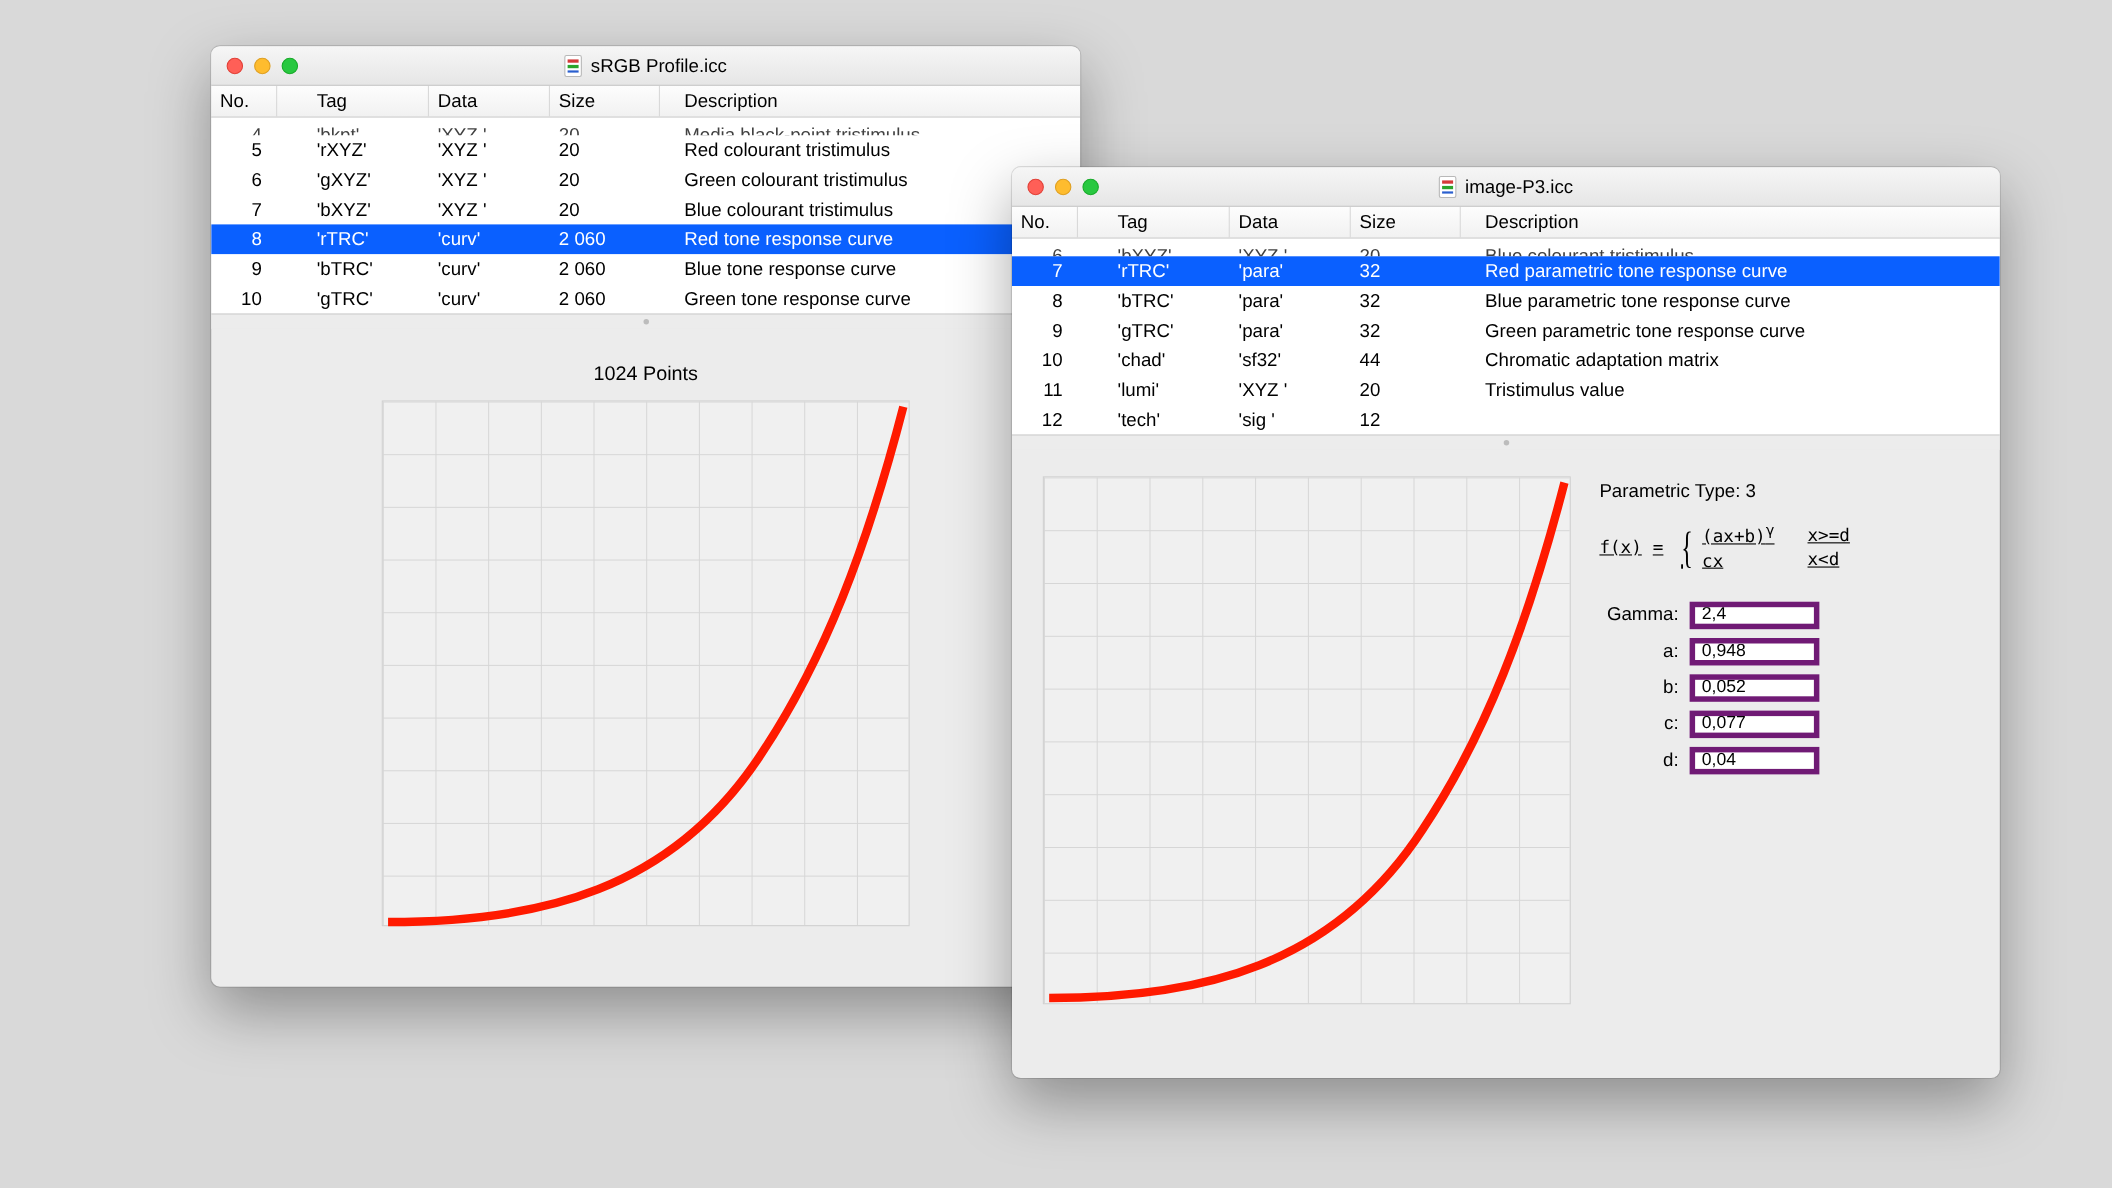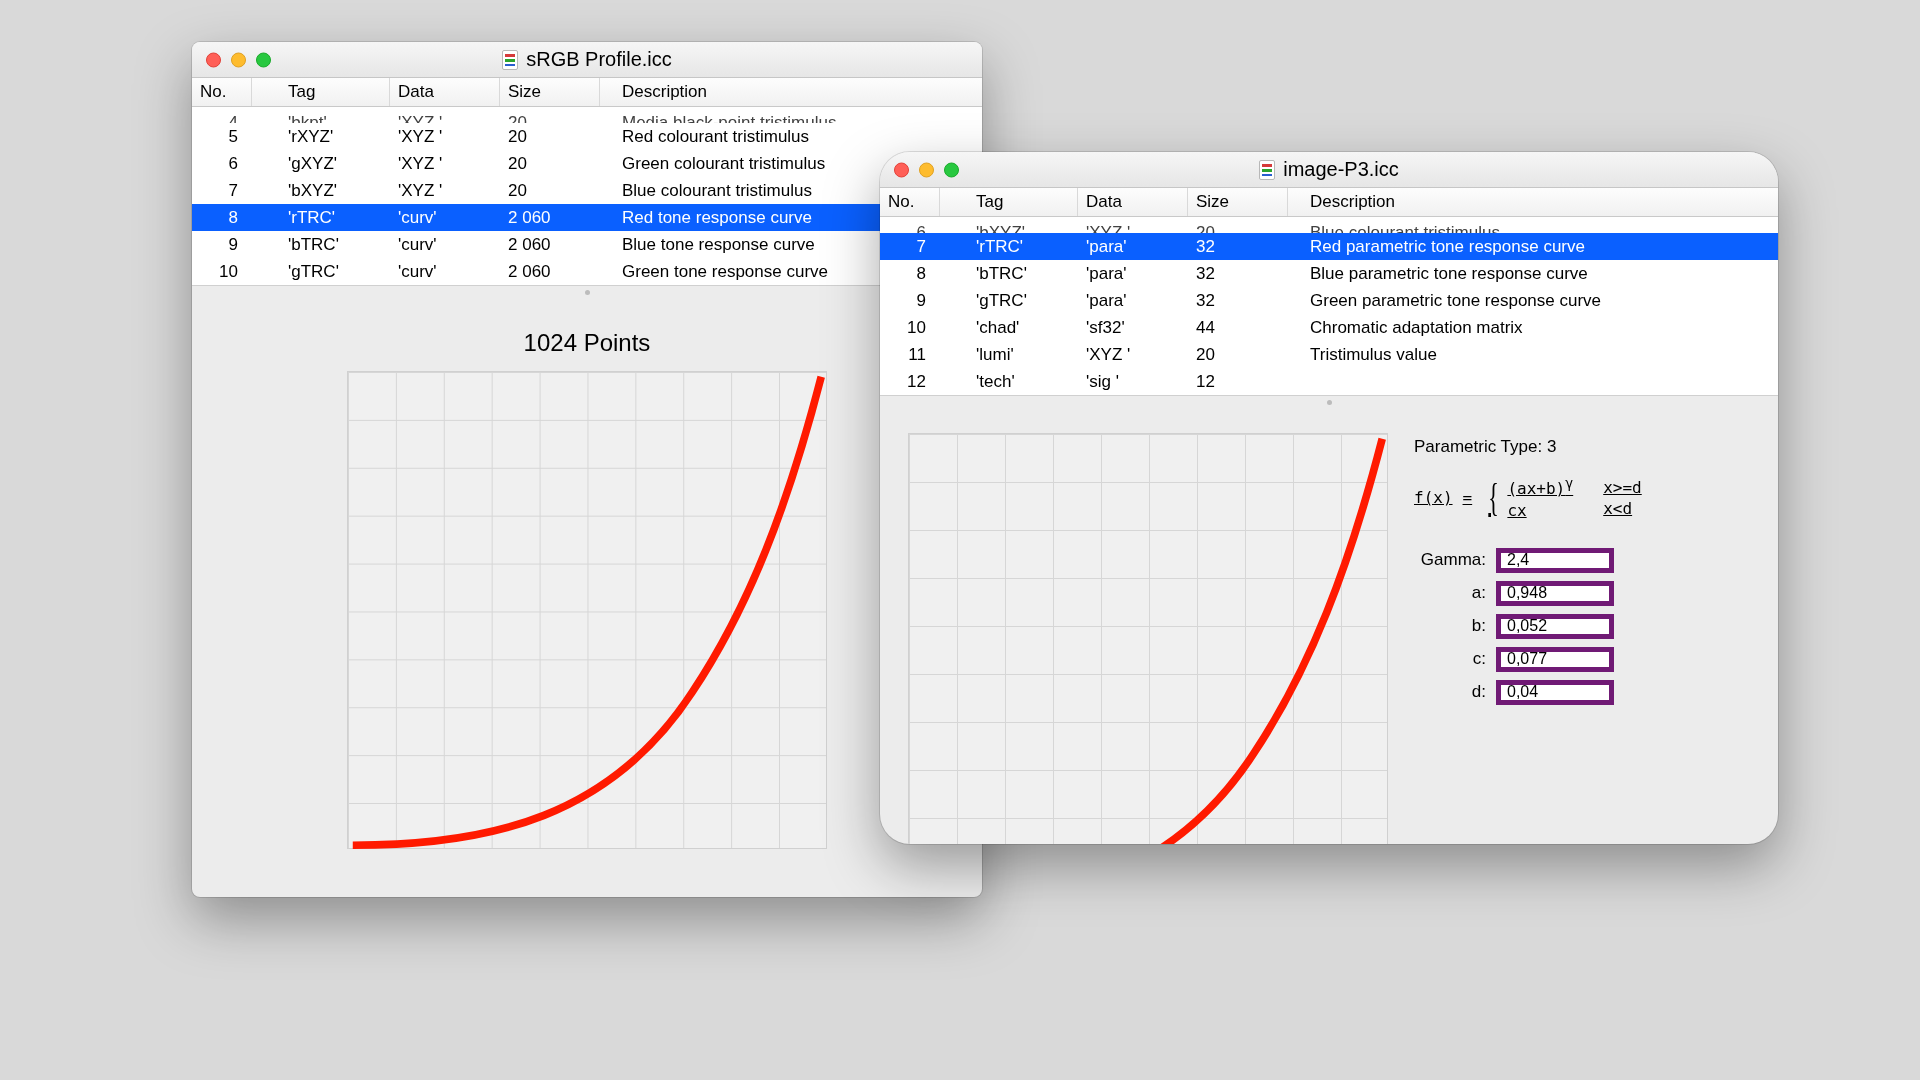--- a/index.html
+++ b/index.html
@@ -33,21 +33,21 @@
   .traffic {
     position: absolute;
     left: 14px; top: 50%;
     transform: translateY(-50%);
     display: flex; gap: 10px;
   }
   .tl { width: 15px; height: 15px; border-radius: 50%; }
   .tl.r { background:#ff5f57; border:1px solid #e14138; }
   .tl.y { background:#febc2e; border:1px solid #dfa023; }
   .tl.g { background:#28c840; border:1px solid #1aab2b; }
-  .title-wrap { display:flex; align-items:center; gap:8px; font-size:20px; }
+  .title-wrap { display:flex; align-items:center; gap:8px; font-size:17px; }
   .doc-icon {
     width:16px; height:20px; background:#fff; border:1px solid #b8b8b8;
     border-radius:2px 2px 2px 2px; position:relative;
   }
   .doc-icon::after {
     content:""; position:absolute; inset:3px 2px;
     background:
       linear-gradient(#d53a3a,#d53a3a) 0 0/100% 3px no-repeat,
       linear-gradient(#2ca42c,#2ca42c) 0 5px/100% 3px no-repeat,
       linear-gradient(#2a5fcf,#2a5fcf) 0 10px/100% 3px no-repeat;
@@ -74,21 +74,21 @@
   .row .col-no { text-align:right; padding-right:14px; }
   .row.sel { background:#0a60ff; color:#fff; }
   .row .col-desc { padding-left:22px; }
   .table-bottom {
     height:14px; background:#ececec; border-top:1px solid #d0d0d0;
     display:flex; align-items:center; justify-content:center;
   }
   .dot { width:5px;height:5px;border-radius:50%;background:#bcbcbc; }
 
   .detail { padding:20px 24px 30px; }
-  .detail-title { text-align:center; font-size:24px; margin:10px 0 14px; }
+  .detail-title { text-align:center; font-size:18px; margin:10px 0 14px; }
 
   .grid {
     background:#f0f0f0; border:1px solid #d0d0d0;
     position:relative;
   }
   .grid .lines {
     position:absolute; inset:0;
     background-image:
       linear-gradient(#d6d6d6 1px, transparent 1px),
       linear-gradient(90deg,#d6d6d6 1px, transparent 1px);
@@ -206,21 +206,21 @@
     <div class="detail-title">1024 Points</div>
     <div class="grid" style="width:480px;height:478px;margin:0 auto;">
       <div class="lines" style="background-size:47.9px 47.9px;"></div>
       <svg class="curve" viewBox="0 0 100 100" preserveAspectRatio="none">
         <path d="M1,99 C30,99 55,93 72,67 C84,49 92,28 99,1"></path>
       </svg>
     </div>
   </div>
 </div>
 
-<div class="window" style="left:880px; top:152px; width:898px; height:692px;border-radius:30px;">
+<div class="window" style="left:920px; top:152px; width:898px; height:828px;">
   <div class="titlebar">
     <div class="traffic">
       <div class="tl r"></div>
       <div class="tl y"></div>
       <div class="tl g"></div>
     </div>
     <div class="title-wrap">
       <span class="doc-icon"></span>
       <span>image-P3.icc</span>
     </div>

